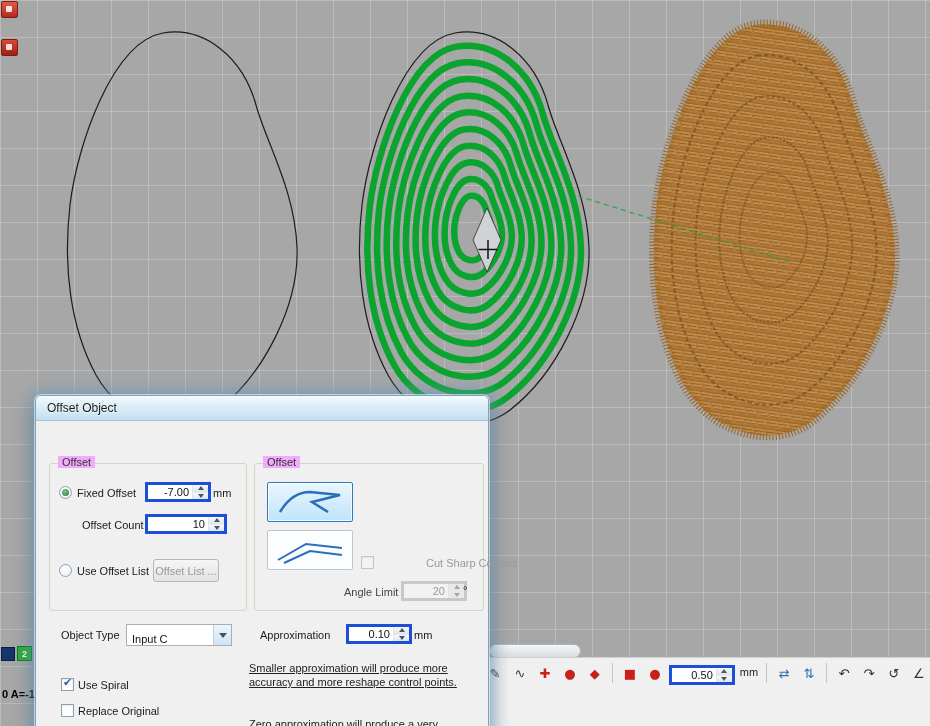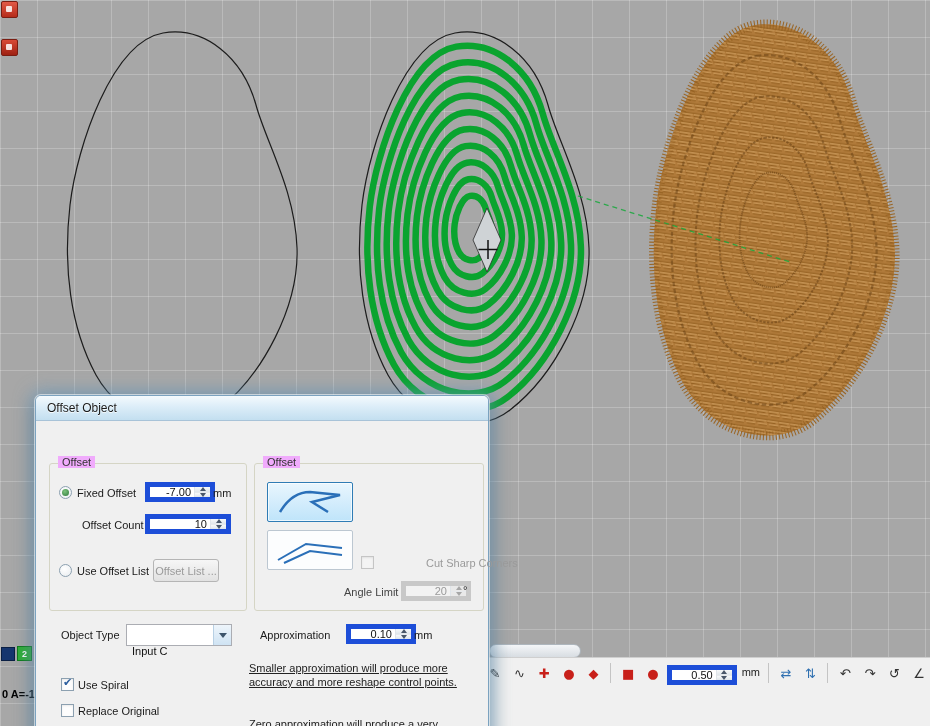--- a/index.html
+++ b/index.html
@@ -35,21 +35,21 @@
   
   .bottom-bar{position:absolute;left:478px;top:657px;width:452px;height:69px;background:#f0f0f0;
     border-top:1px solid #cfcfcf;display:flex;align-items:flex-start;padding:4px 0 0 6px;gap:3px;box-sizing:border-box;}
   .tb{width:22px;height:22px;border:1px solid transparent;background:transparent;font-size:13px;color:#555;
     display:flex;align-items:center;justify-content:center;padding:0;font-family:"DejaVu Sans",sans-serif;cursor:default;}
   .tb.red{color:#c8201a;} .tb.blue{color:#2e6fb0;} .tb.dark{color:#333;}
   .tb-sep{width:1px;height:20px;background:#c4c4c4;margin:1px 3px;align-self:flex-start;}
   .tb-unit{font-size:11px;color:#222;margin:4px 2px 0 2px;}
 
   
-  .spin{display:inline-flex;border:5px solid #1d4ed8;background:#fff;height:20px;box-sizing:border-box;}
+  .spin{display:inline-flex;border:3px solid #1d4ed8;background:#fff;height:20px;box-sizing:border-box;}
   .spin-input{width:38px;border:0;font:11px "Liberation Sans",sans-serif;text-align:right;padding:0 3px;
     outline:none;background:transparent;color:#111;}
   .spin-btns{display:flex;flex-direction:column;width:15px;border-left:1px solid #dfe4e9;}
   .spin-up,.spin-down{flex:1;background:linear-gradient(#f7f9fa,#dfe5ea);position:relative;}
   .spin-up{border-bottom:1px solid #e6e9ec;}
   .spin-up::after,.spin-down::after{content:"";position:absolute;left:50%;top:50%;transform:translate(-50%,-50%);
     border-left:3px solid transparent;border-right:3px solid transparent;}
   .spin-up::after{border-bottom:4px solid #49576a;}
   .spin-down::after{border-top:4px solid #49576a;}
   .spin.disabled{background:#f2f2f2;border-color:#c8c8c8;}
@@ -86,21 +86,21 @@
 
   .win-btn{position:absolute;border:1px solid #b5b5b5;border-radius:3px;font-size:11px;
     background:linear-gradient(#f6f6f6,#e2e2e2);color:#9a9a9a;padding:0;height:23px;}
 
   .corner-btn{position:absolute;width:86px;height:40px;border-radius:2px;padding:0;}
   .corner-btn.selected{border:1px solid #2f7cb5;background:linear-gradient(#e9f6fe,#bfe4fa);
     box-shadow:inset 0 0 0 1px rgba(255,255,255,.7);}
   .corner-btn.plain{border:1px solid #bcc7d1;background:#fcfdfe;}
 
   .combo{position:absolute;display:flex;height:22px;border:1px solid #abadb3;background:#fff;box-sizing:border-box;}
-  .combo-text{flex:1;padding:20px 5px 0 5px;font-size:11px;color:#111;text-align:left;}
+  .combo-text{flex:1;padding:8px 5px 0 5px;font-size:11px;color:#111;text-align:left;}
   .combo-btn{width:17px;border-left:1px solid #b8d0e4;background:linear-gradient(#eef5fb,#cfe3f3);position:relative;}
   .combo-btn::after{content:"";position:absolute;left:50%;top:50%;transform:translate(-50%,-40%);
     border-left:4px solid transparent;border-right:4px solid transparent;border-top:5px solid #3d546b;}
 
   .help{position:absolute;width:232px;color:#222;line-height:1.3;}
 </style>
 </head>
 <body>
 
 <div class="canvas">

